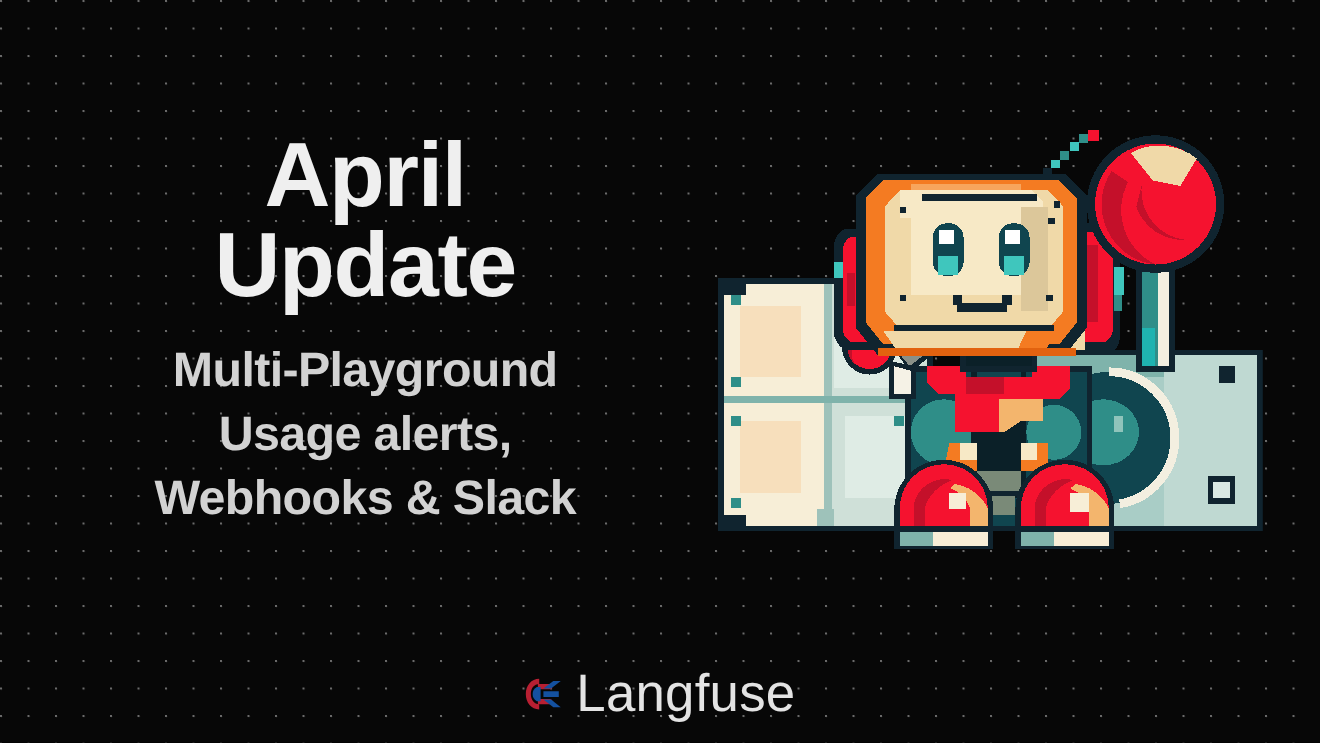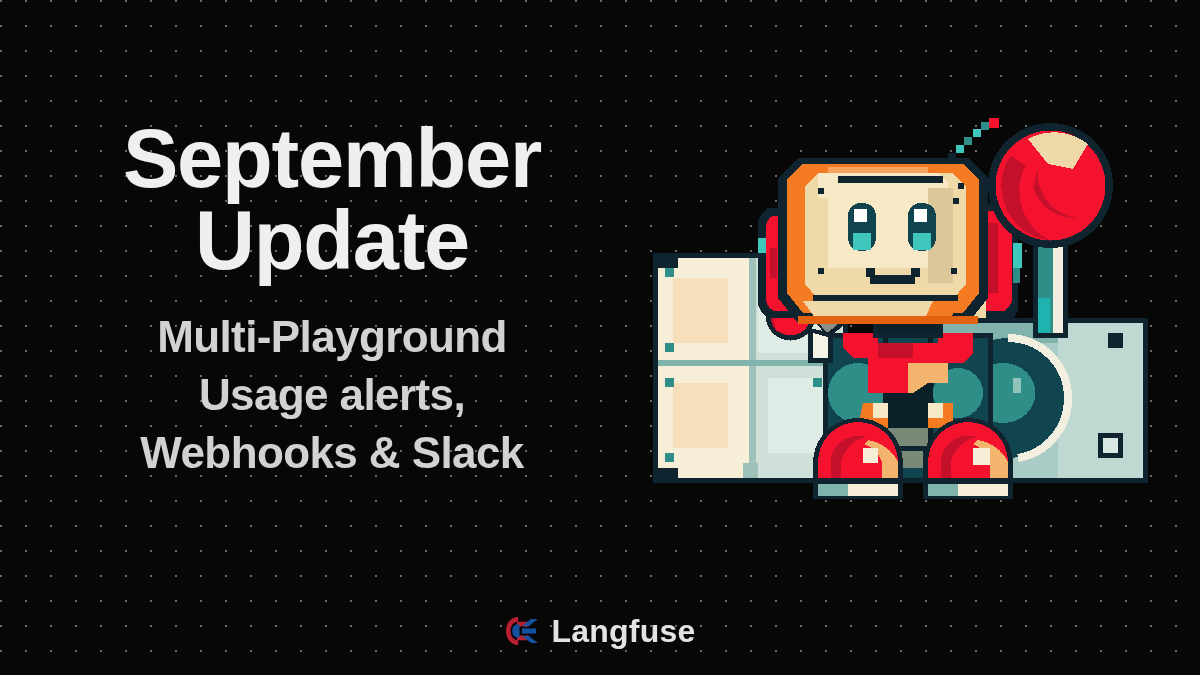--- a/index.html
+++ b/index.html
@@ -61,42 +61,42 @@
     left:0; right:0;
     top:600px;
     height:62px;
     display:flex;
     align-items:center;
     justify-content:center;
     gap:13px;
   }
   .logo-mark { width:34px; height:30px; display:block; flex:none; }
   .logo-word {
-    font-size:32px;
-    font-weight:700;
+    font-size:48px;
+    font-weight:400;
     color:#e3e3e3;
     letter-spacing:0.2px;
     line-height:1;
   }
 
   
   .art-wrap {
     position:absolute;
     left:648px; top:118px;
     width:500px; height:405px;
   }
   .art-wrap svg { display:block; width:100%; height:100%; image-rendering:pixelated; }
 </style>
 </head>
 <body>
 
 <div id="banner">
 
   <div class="text-col">
-    <div class="headline">September
+    <div class="headline">April
 Update</div>
     <div class="subhead">Multi-Playground
 Usage alerts,
 Webhooks &amp; Slack</div>
   </div>
 
   <div class="logo-lockup">
     <svg class="logo-mark" viewBox="0 0 34 30" aria-hidden="true">
 
       <path d="M13.2 1.0 C6.0 1.0 1.0 7.0 1.0 15.0 C1.0 23.0 6.0 29.0 13.2 29.0

